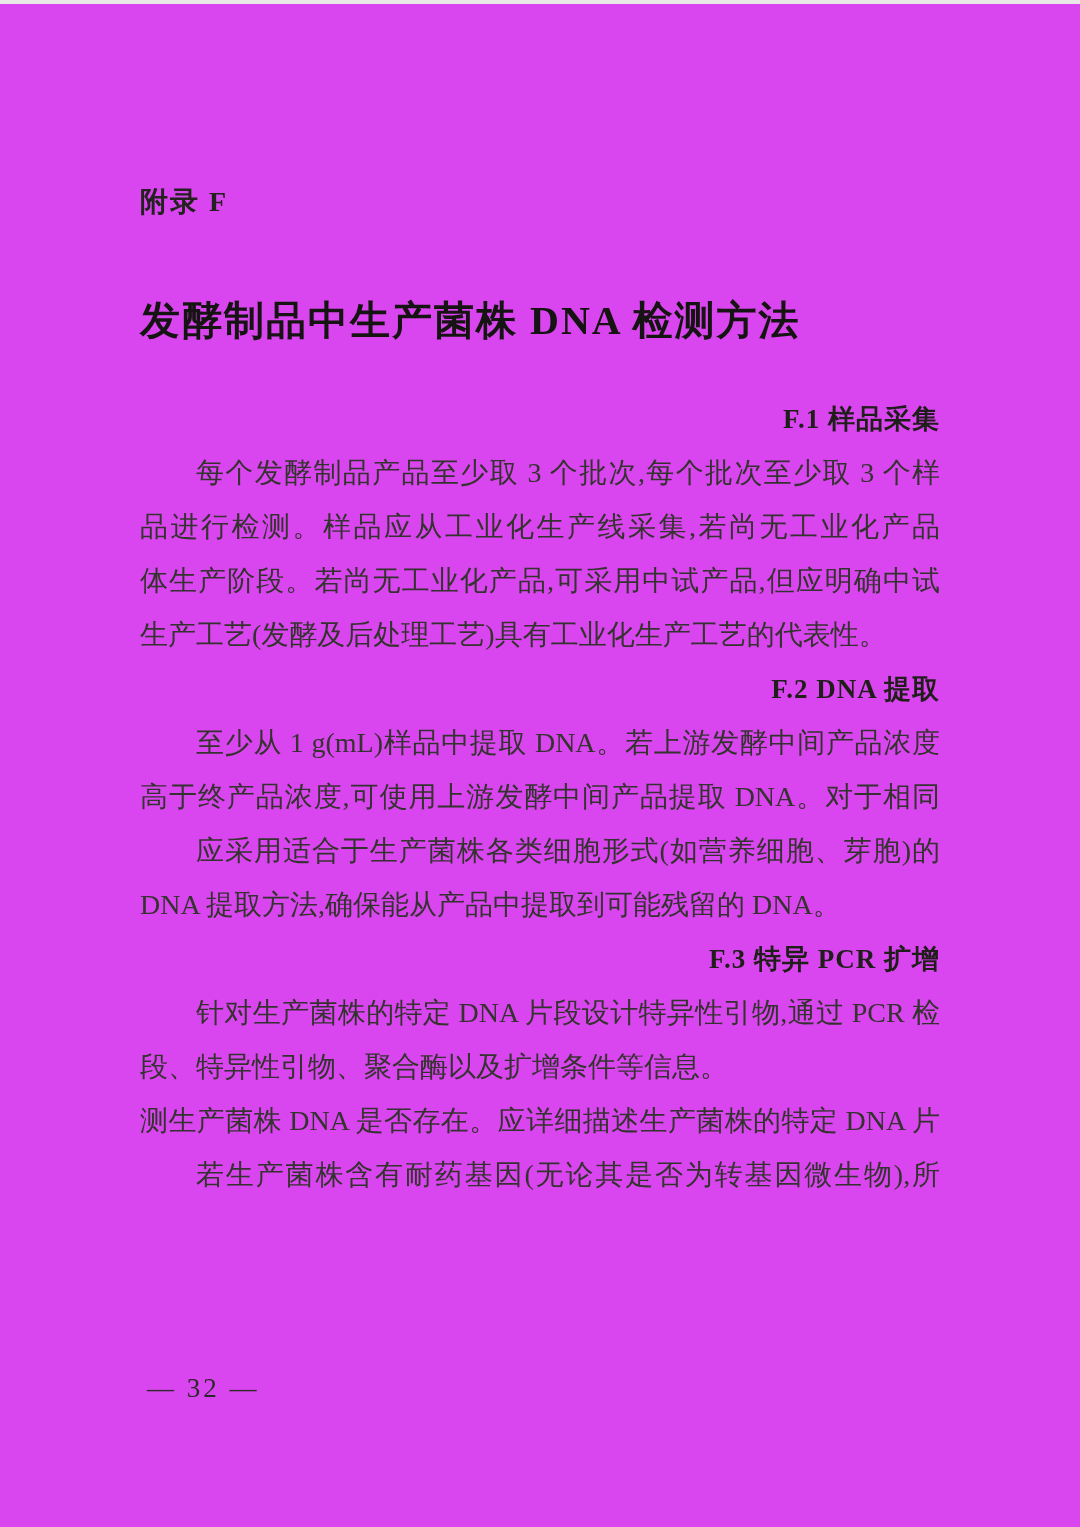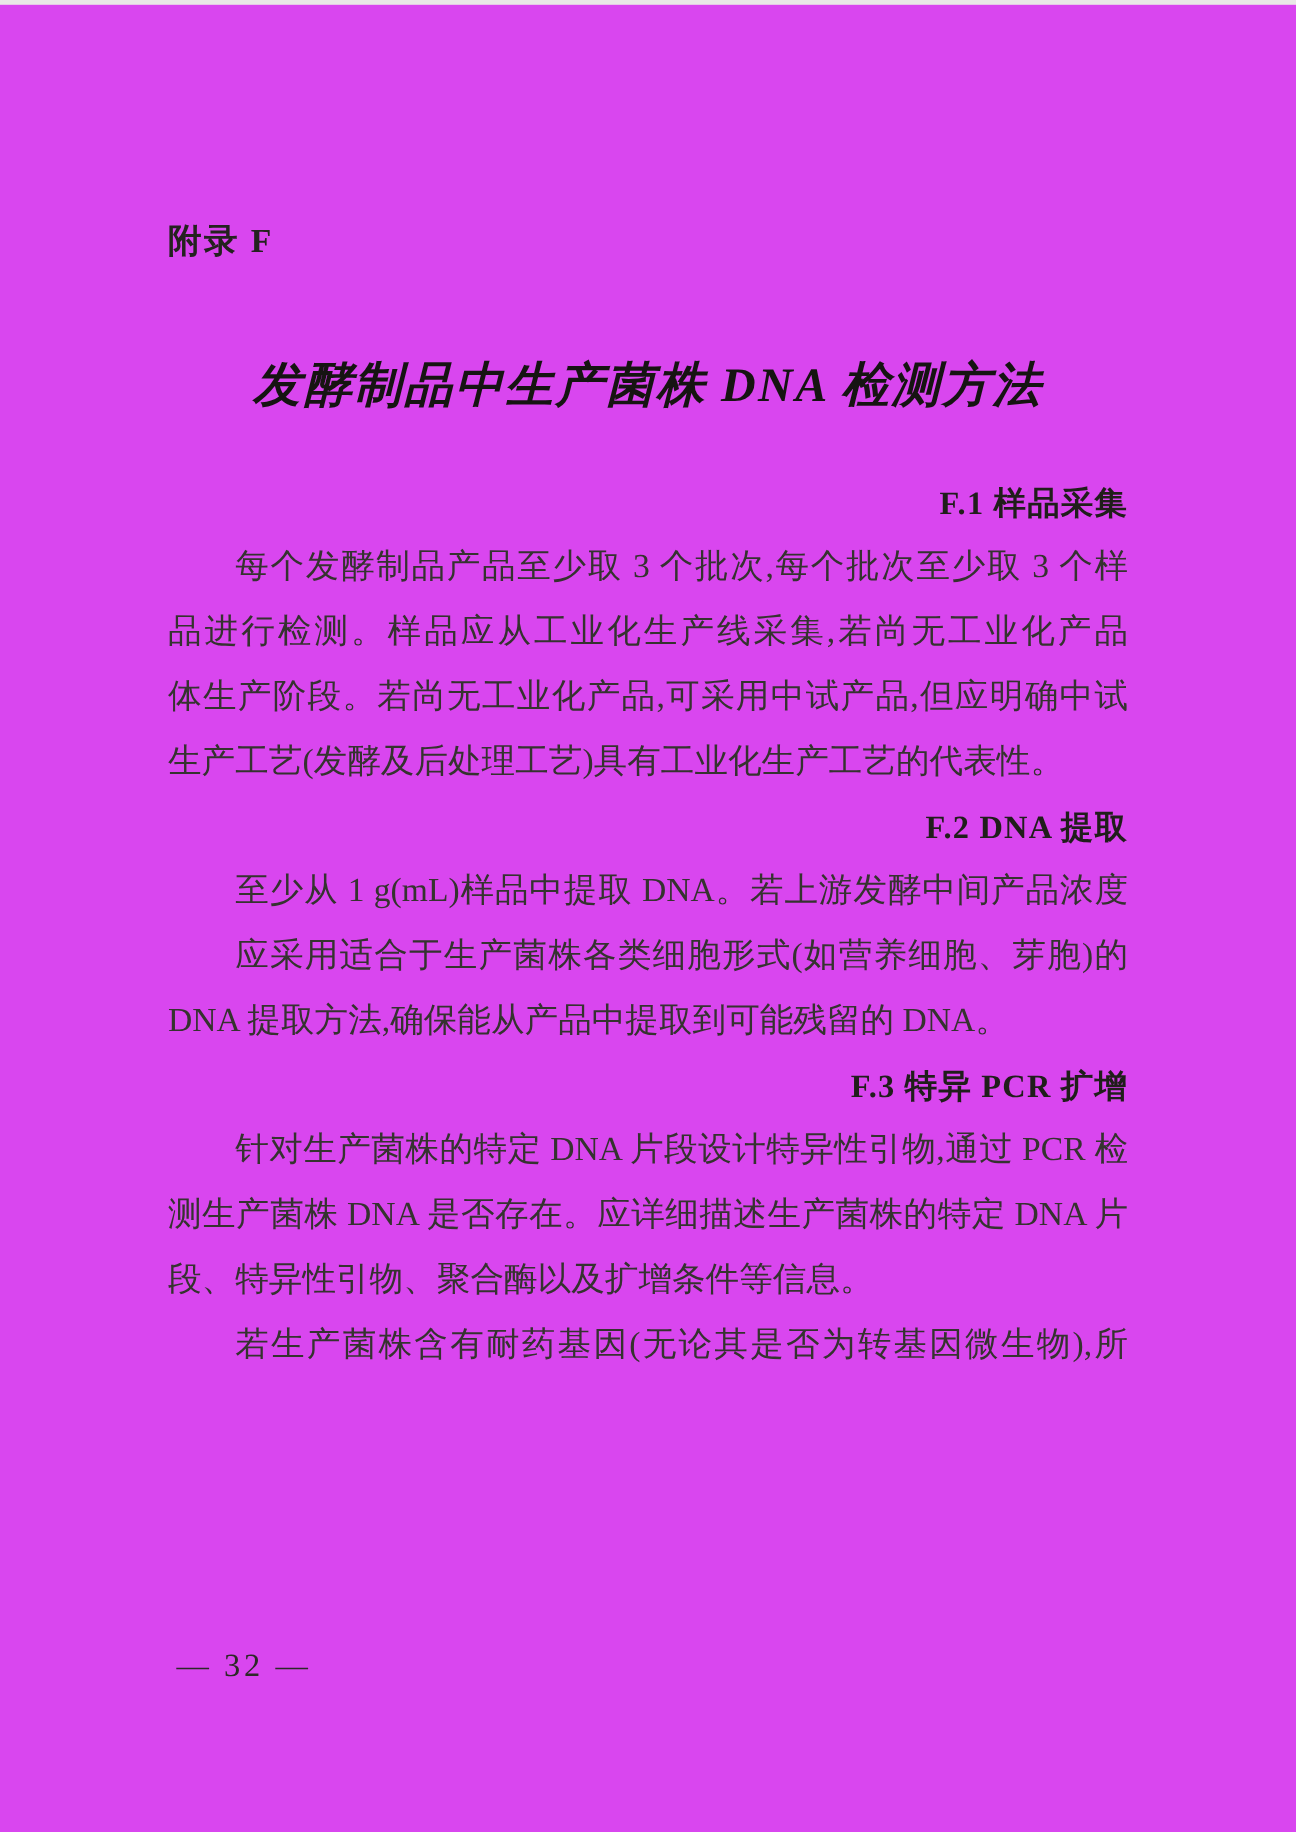--- a/index.html
+++ b/index.html
@@ -24,24 +24,23 @@
     line-height: 30px;
     font-weight: bold;
     color: #24221f;
     letter-spacing: 2px;
   }
   .doc-title {
     margin: 80px 0 0 0;
     font-size: 40px;
     line-height: 48px;
     font-weight: bold;
-    text-align: center;
+    text-align: left;
     color: #161412;
     letter-spacing: 2px;
-    font-style: italic;
   }
   .doc-body {
     margin-top: 47px;
   }
   .sec-heading {
     margin: 0;
     font-size: 27px;
     line-height: 54px;
     font-weight: bold;
     color: #201e1b;
@@ -90,31 +89,32 @@
     <div class="para">
       <div class="ln first">每个发酵制品产品至少取 3 个批次,每个批次至少取 3 个样</div>
       <div class="ln">品进行检测。样品应从工业化生产线采集,若尚无工业化产品</div>
       <div class="ln">体生产阶段。若尚无工业化产品,可采用中试产品,但应明确中试</div>
       <div class="ln end">生产工艺(发酵及后处理工艺)具有工业化生产工艺的代表性。</div>
     </div>
 
     <h2 class="sec-heading">F.2 DNA 提取</h2>
     <div class="para">
       <div class="ln first">至少从 1 g(mL)样品中提取 DNA。若上游发酵中间产品浓度</div>
+      <div class="ln">高于终产品浓度,可使用上游发酵中间产品提取 DNA。对于相同</div>
     </div>
     <div class="para">
       <div class="ln first">应采用适合于生产菌株各类细胞形式(如营养细胞、芽胞)的</div>
       <div class="ln end">DNA 提取方法,确保能从产品中提取到可能残留的 DNA。</div>
     </div>
 
     <h2 class="sec-heading">F.3 特异 PCR 扩增</h2>
     <div class="para">
       <div class="ln first">针对生产菌株的特定 DNA 片段设计特异性引物,通过 PCR 检</div>
+      <div class="ln end">段、特异性引物、聚合酶以及扩增条件等信息。</div>
       <div class="ln">测生产菌株 DNA 是否存在。应详细描述生产菌株的特定 DNA 片</div>
-      <div class="ln end">段、特异性引物、聚合酶以及扩增条件等信息。</div>
     </div>
     <div class="para">
       <div class="ln first">若生产菌株含有耐药基因(无论其是否为转基因微生物),所</div>
     </div>
 
   </div>
 
   <div class="page-number">— 32 —</div>
 
 </div>

